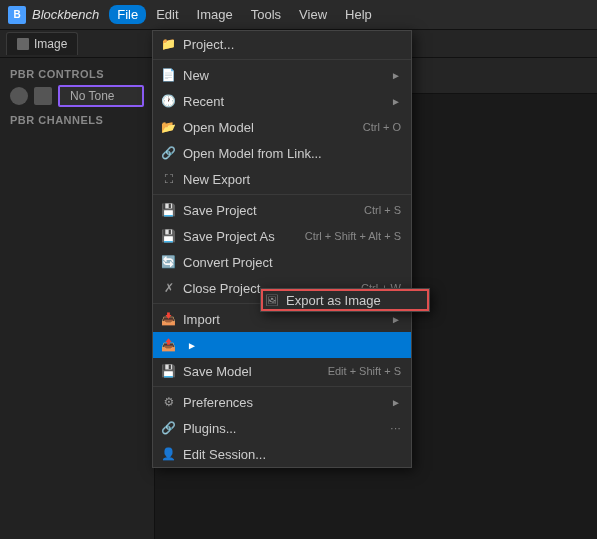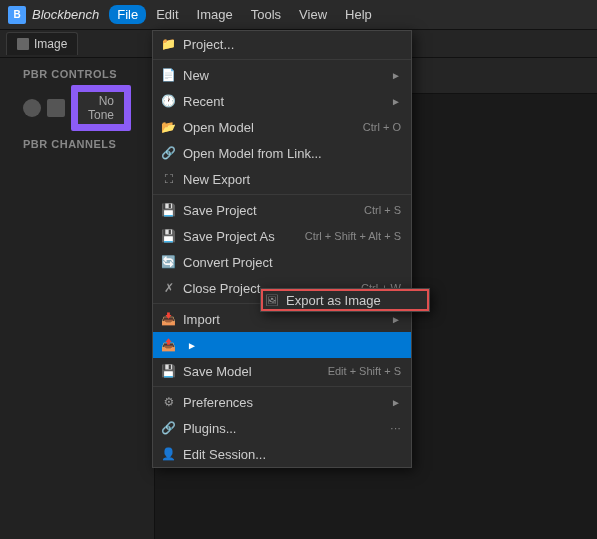--- a/index.html
+++ b/index.html
@@ -88,21 +88,21 @@
 
     
     .left-panel {
       position: absolute;
       left: 0;
       top: 58px;
       width: 155px;
       bottom: 0;
       background: #222;
       border-right: 1px solid #111;
-      padding: 6px 13px;
+      padding: 6px 0;
     }
     .panel-section-title {
       font-size: 11px;
       color: #888;
       padding: 4px 10px 2px;
       font-weight: 600;
       letter-spacing: 0.5px;
     }
     .panel-row {
       display: flex;
@@ -119,28 +119,28 @@
     }
     .panel-row .icon-sq {
       width: 18px;
       height: 18px;
       background: #555;
       border-radius: 2px;
       flex-shrink: 0;
     }
     .no-tone-btn {
       background: #2e2e2e;
-      border: 7px solid #8b5cf6;
+      border: 2px solid #8b5cf6;
       color: #aaa;
       padding: 2px 10px;
       font-size: 12px;
       border-radius: 2px;
       cursor: pointer;
       flex: 1;
-      text-align: right;
+      text-align: left;
     }
 
     
     .canvas-area {
       position: absolute;
       left: 155px;
       top: 58px;
       right: 0;
       bottom: 0;
       background: #1a1a1a;

